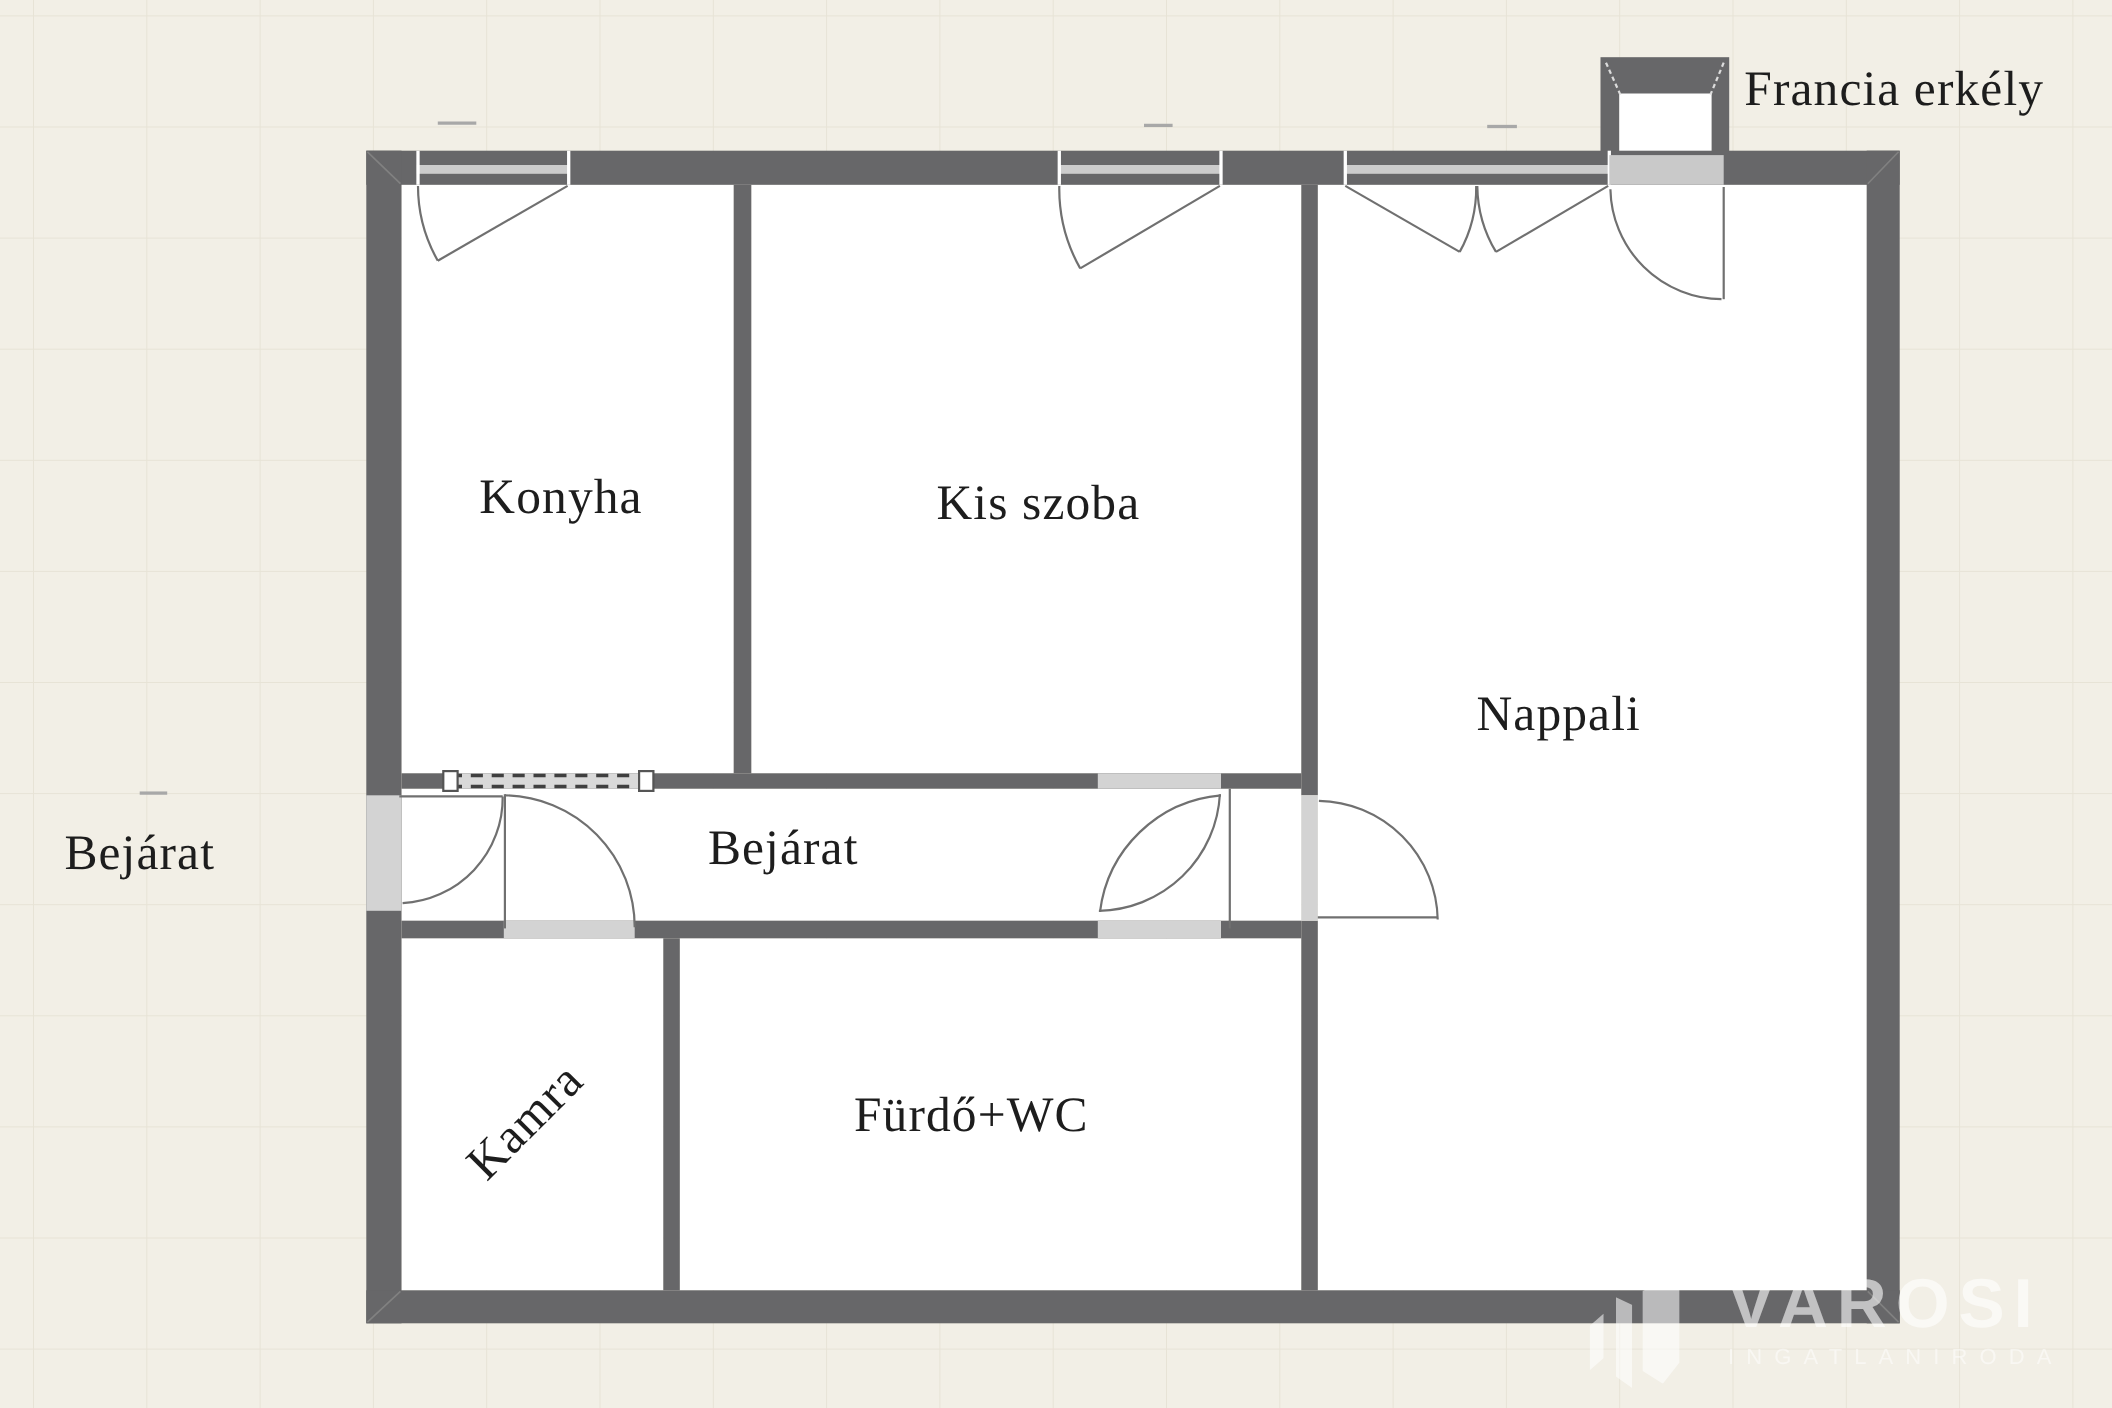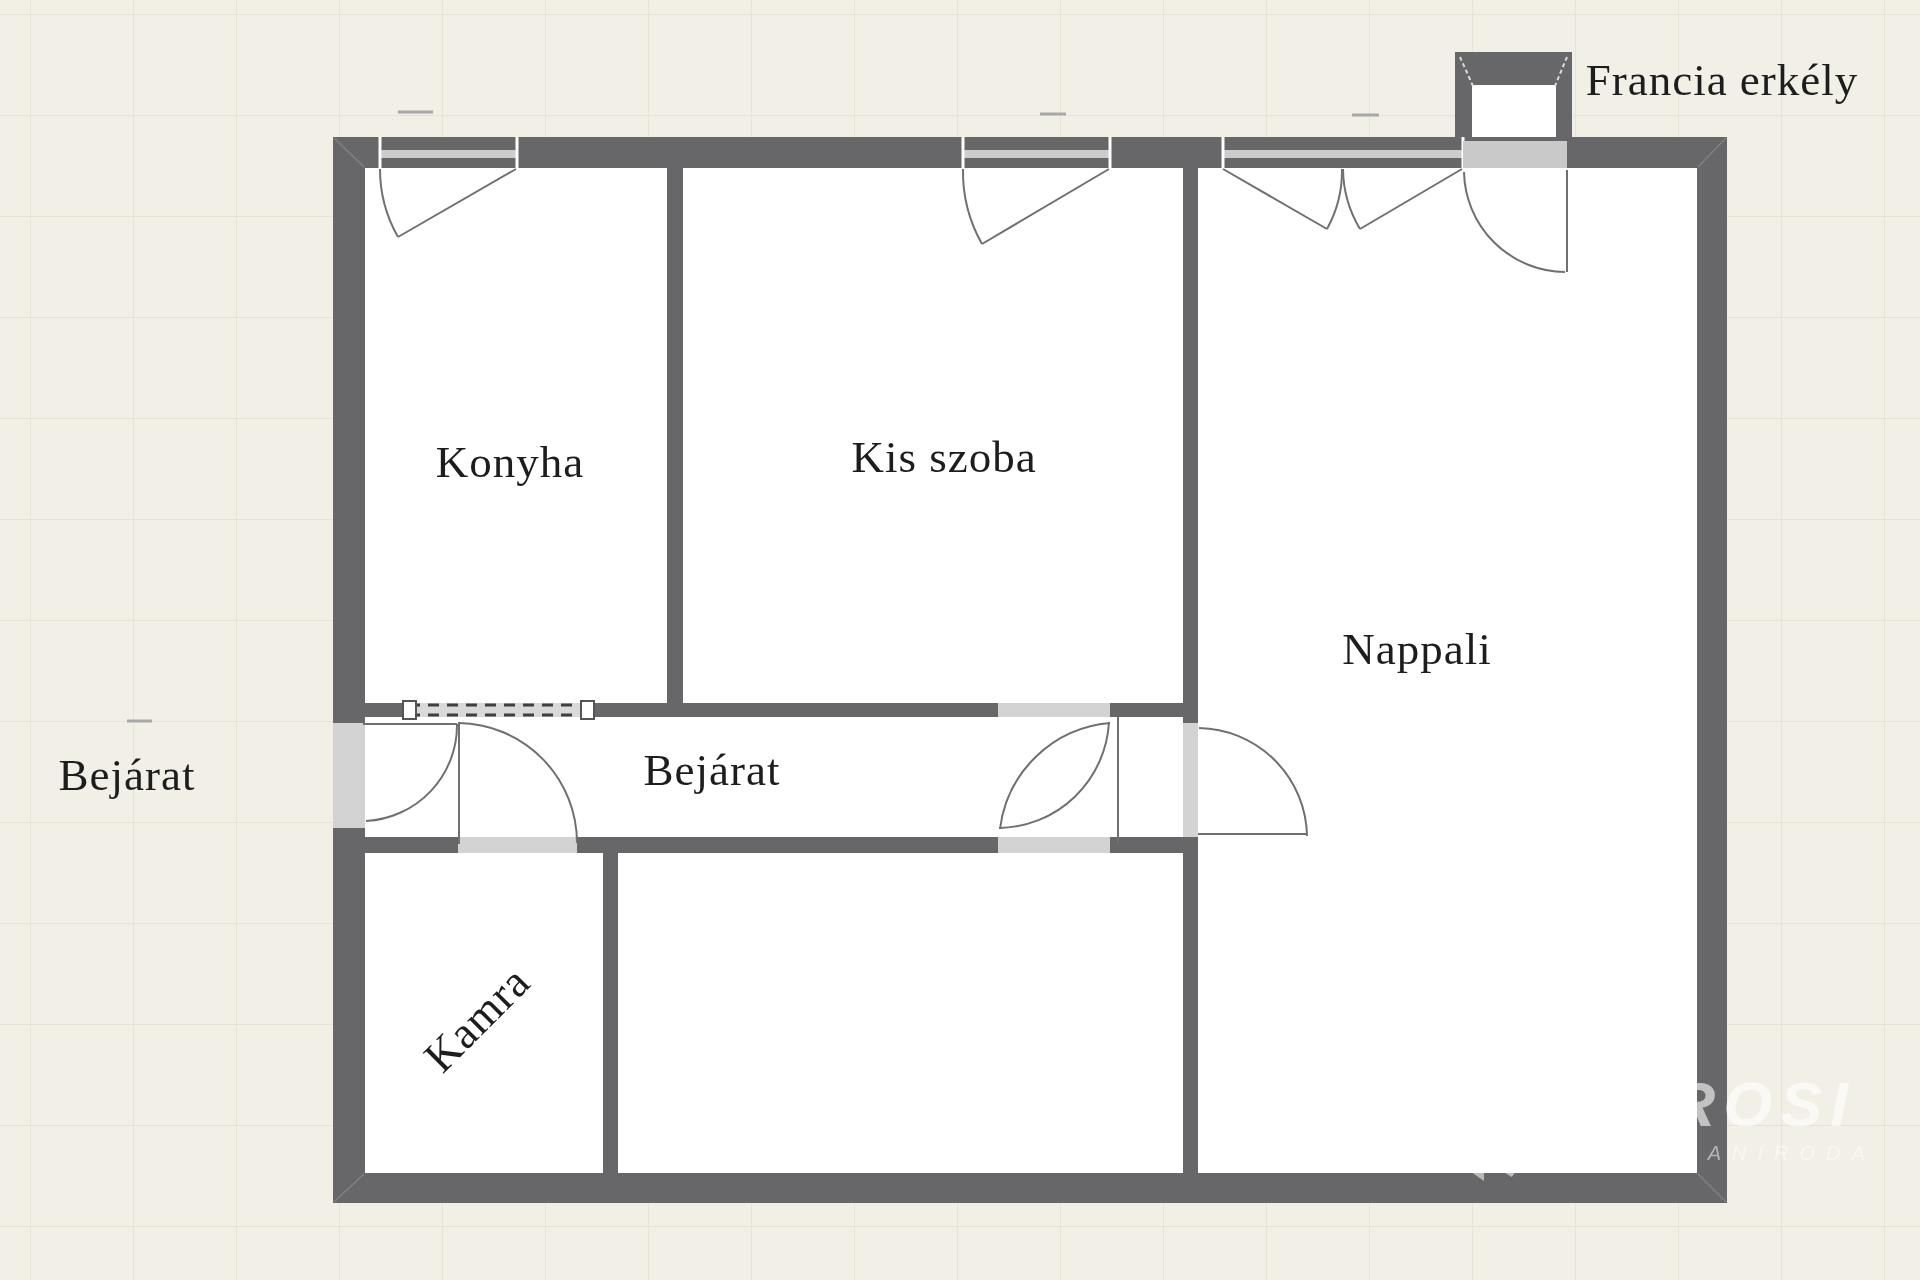--- a/index.html
+++ b/index.html
@@ -26,21 +26,21 @@
   .room-label.rot45{transform:translate(-50%,-50%) rotate(-45deg);}
   .annotation-label{
     position:absolute;
     transform:translate(-50%,-50%);
     font-size:45px;color:#1d1d1d;white-space:nowrap;
     letter-spacing:1px;
     font-family:Liberation Serif, serif;
   }
   
   .watermark{
-    position:absolute;left:1443px;top:1073px;width:450px;height:120px;font-style:italic;
+    position:absolute;left:1443px;top:1154px;width:450px;height:120px;
   }
   .wm-logo{position:absolute;left:0;top:6px;width:90px;height:104px;}
   .wm-bar{position:absolute;background:rgba(255,255,255,0.55);}
   .wm-bar1{left:2px;top:34px;width:13px;height:52px;
     clip-path:polygon(0 22%,100% 0,100% 78%,0 100%);}
   .wm-bar2{left:26px;top:14px;width:15px;height:88px;
     clip-path:polygon(0 6%,100% 14%,100% 100%,0 88%);}
   .wm-bar3{left:50px;top:0;width:34px;height:98px;
     clip-path:polygon(0 14%,100% 0,100% 80%,55% 100%,0 88%);}
   .wm-brand{
@@ -167,25 +167,26 @@
     </g>
 
     <g stroke="#a8a8a8" stroke-width="3">
       <line x1="398" y1="112" x2="433" y2="112"></line>
       <line x1="1040" y1="114" x2="1066" y2="114"></line>
       <line x1="1352" y1="115" x2="1379" y2="115"></line>
       <line x1="127" y1="721" x2="152" y2="721"></line>
     </g>
   </svg>
 
-  <div class="room-label" style="left:510px;top:462px">Konyha</div>
+  <div class="room-label" style="left:510px;top:451px">Konyha</div>
   <div class="room-label" style="left:944px;top:457px">Kis szoba</div>
   <div class="room-label" style="left:1417px;top:649px">Nappali</div>
   <div class="room-label" style="left:712px;top:770px">Bejárat</div>
   <div class="room-label rot45" style="left:477px;top:1019px">Kamra</div>
+  <div class="room-label" style="left:883px;top:1013px">Fürdő+WC</div>
 
   <div class="annotation-label" style="left:127px;top:775px">Bejárat</div>
   <div class="annotation-label" style="left:1722px;top:80px">Francia erkély</div>
 
   <div class="watermark">
     <div class="wm-logo">
       <div class="wm-bar wm-bar1"></div>
       <div class="wm-bar wm-bar2"></div>
       <div class="wm-bar wm-bar3"></div>
     </div>

